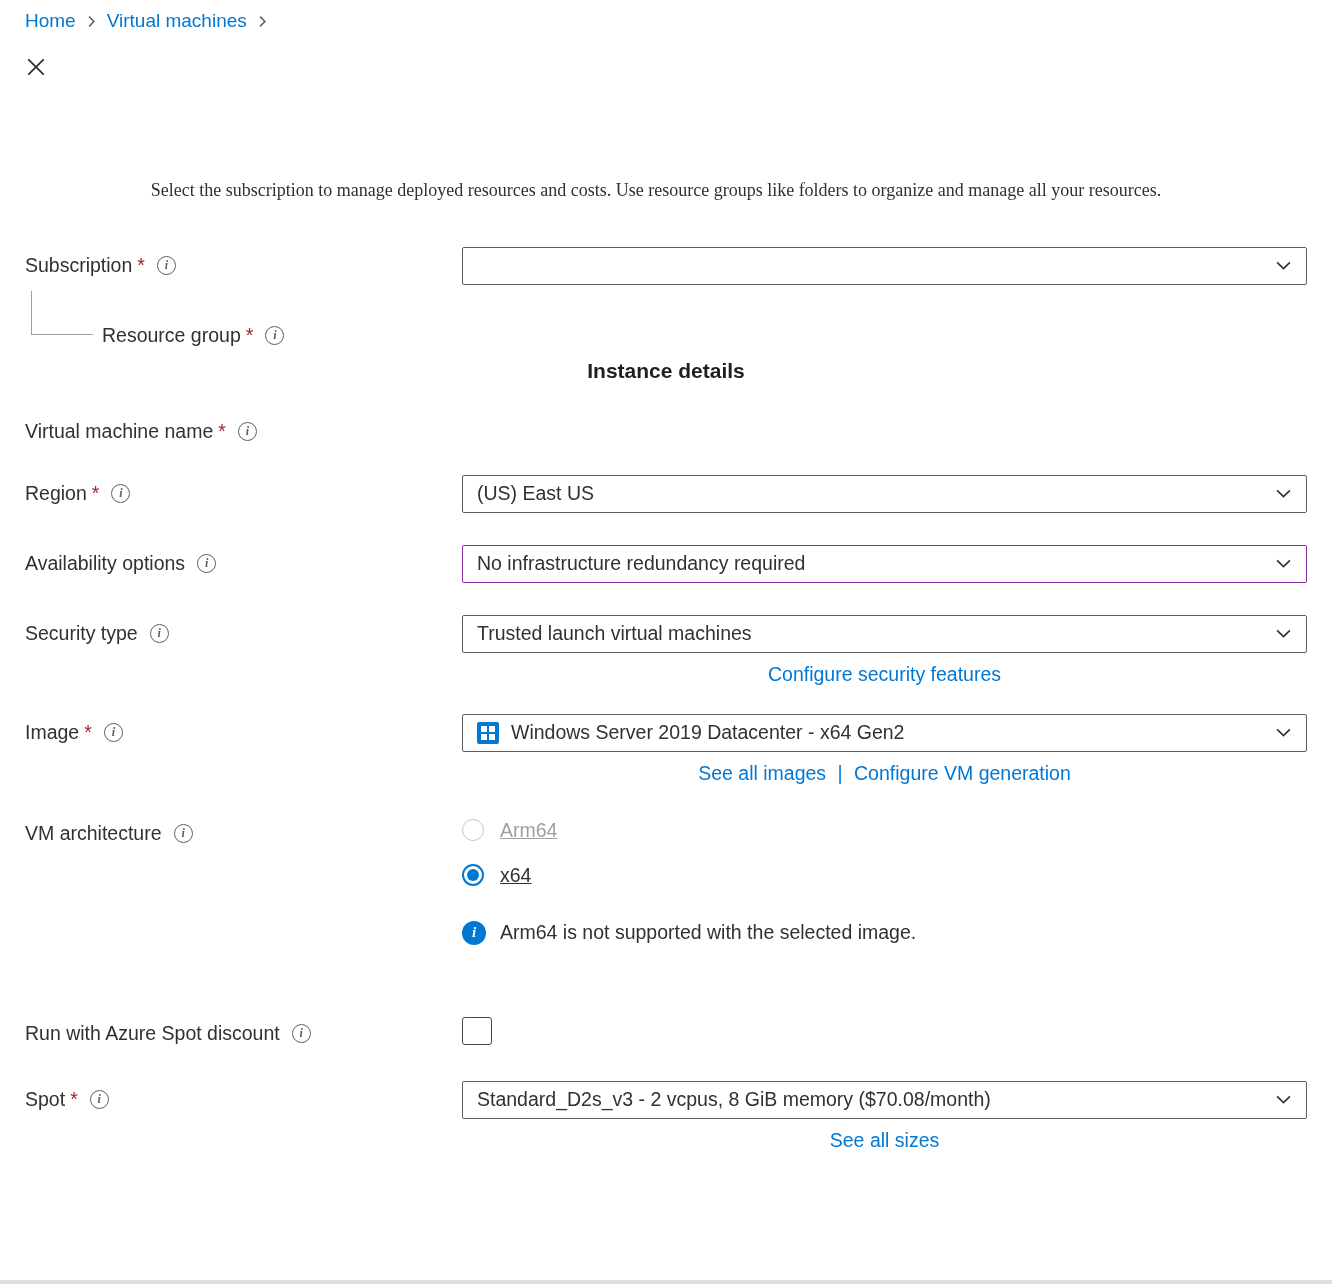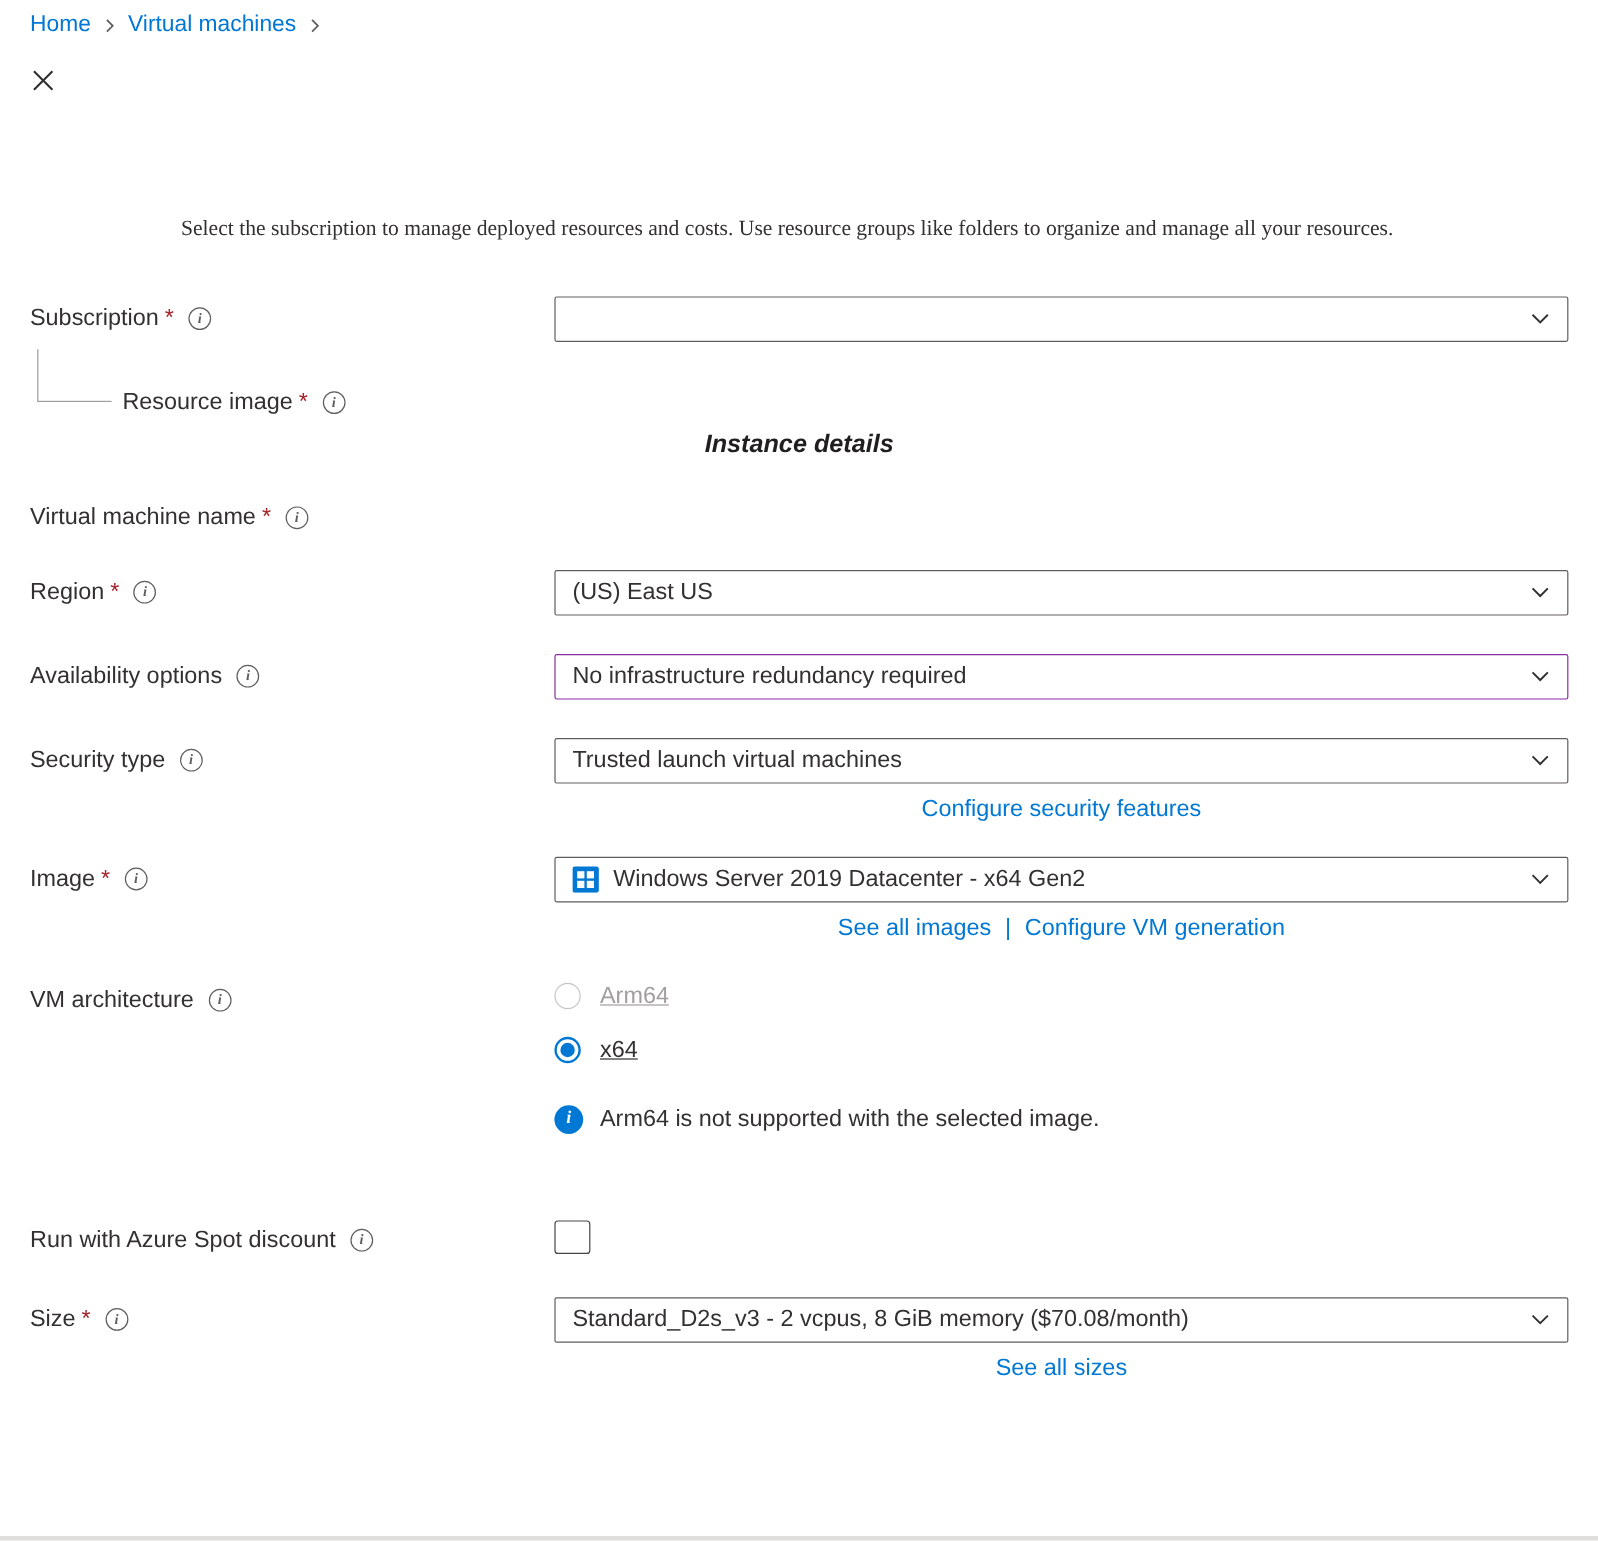--- a/index.html
+++ b/index.html
@@ -50,21 +50,21 @@
   .control.green  { border-color:#5db300; }
   .control-left { display:flex; align-items:center; gap:12px; min-width:0; overflow:hidden; white-space:nowrap; }
   .chevron { line-height:0; }
   .check-glyph { color:#5db300; font-size:22px; font-weight:700; }
 
   .field-link { display:inline-block; margin-top:10px; color:#0078d4; font-size:19.5px; text-decoration:none; cursor:pointer; }
   .link-row { margin-top:10px; font-size:19.5px; }
   .link-row a { color:#0078d4; text-decoration:none; cursor:pointer; }
   .link-sep { color:#0078d4; margin:0 6px; }
 
-  .section-heading { font-size:21px; font-weight:700; color:#201f1e; margin:12px 12px 30px;font-style:italic; }
+  .section-heading { font-size:21px; font-weight:700; color:#201f1e; margin:12px 12px 30px; }
 
   
   .label-col.indent { padding-left:77px; position:relative; }
   .connector {
     position:absolute; left:6px; top:-26px; width:62px; height:44px;
     border-left:1px solid #a19f9d; border-bottom:1px solid #a19f9d;
   }
 
   
   .radio-row { display:flex; align-items:center; gap:16px; cursor:pointer; margin-bottom:18px; padding-top:4px; }
@@ -155,21 +155,21 @@
                 <path d="M2 5l6 6 6-6" fill="none" stroke="#323130" stroke-width="1.5"></path>
               </svg>
           </span>
         </div>
       </div>
     </div>
 
     <div class="form-row row-resource-group">
       <div class="label-col indent">
         <span class="connector"></span>
-        <span class="lbl">Resource image</span>
+        <span class="lbl">Resource group</span>
         <span class="req">*</span>
         <span class="info-icon">i</span>
       </div>
     </div>
 
     <h2 class="section-heading">Instance details</h2>
 
     <div class="form-row">
       <div class="label-col">
         <span class="lbl">Virtual machine name</span>
@@ -288,21 +288,21 @@
         <span class="lbl">Run with Azure Spot discount</span>
         <span class="info-icon">i</span>
       </div>
       <div class="control-col">
         <div class="checkbox"></div>
       </div>
     </div>
 
     <div class="form-row row-size">
       <div class="label-col">
-        <span class="lbl">Size</span>
+        <span class="lbl">Spot</span>
         <span class="req">*</span>
         <span class="info-icon">i</span>
       </div>
       <div class="control-col">
         <div class="control">
           <span class="control-left">Standard_D2s_v3 - 2 vcpus, 8 GiB memory ($70.08/month)</span>
           <span class="chevron">
             <svg width="17" height="17" viewBox="0 0 16 16">
                 <path d="M2 5l6 6 6-6" fill="none" stroke="#323130" stroke-width="1.5"></path>
               </svg>

